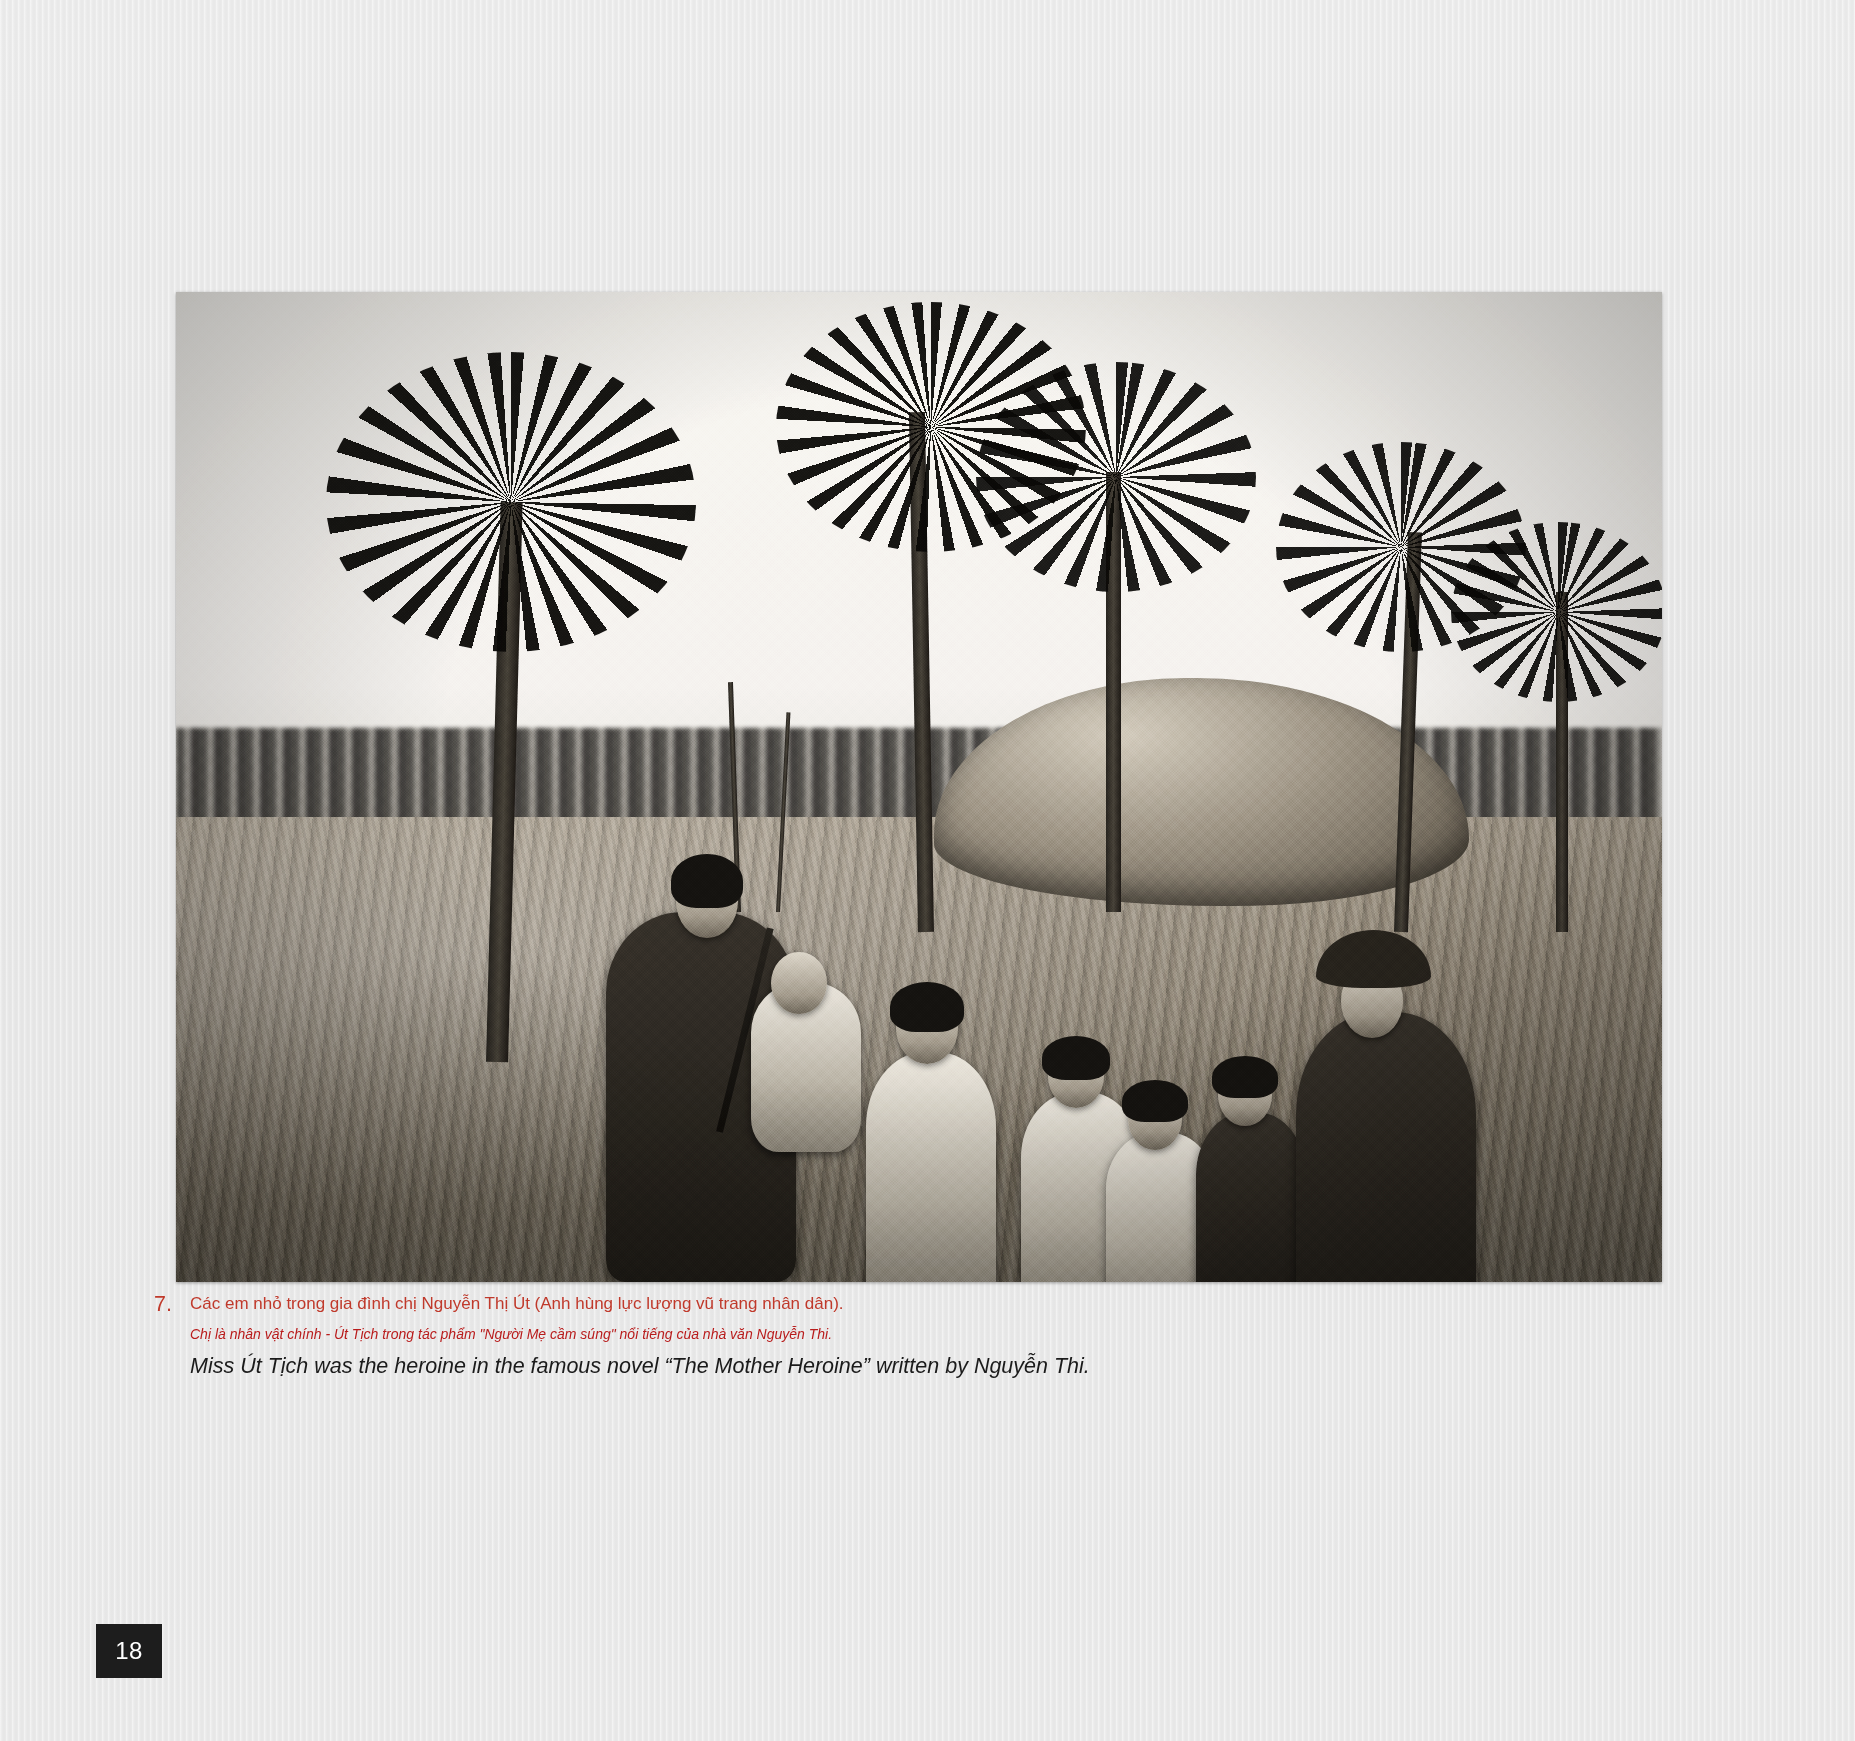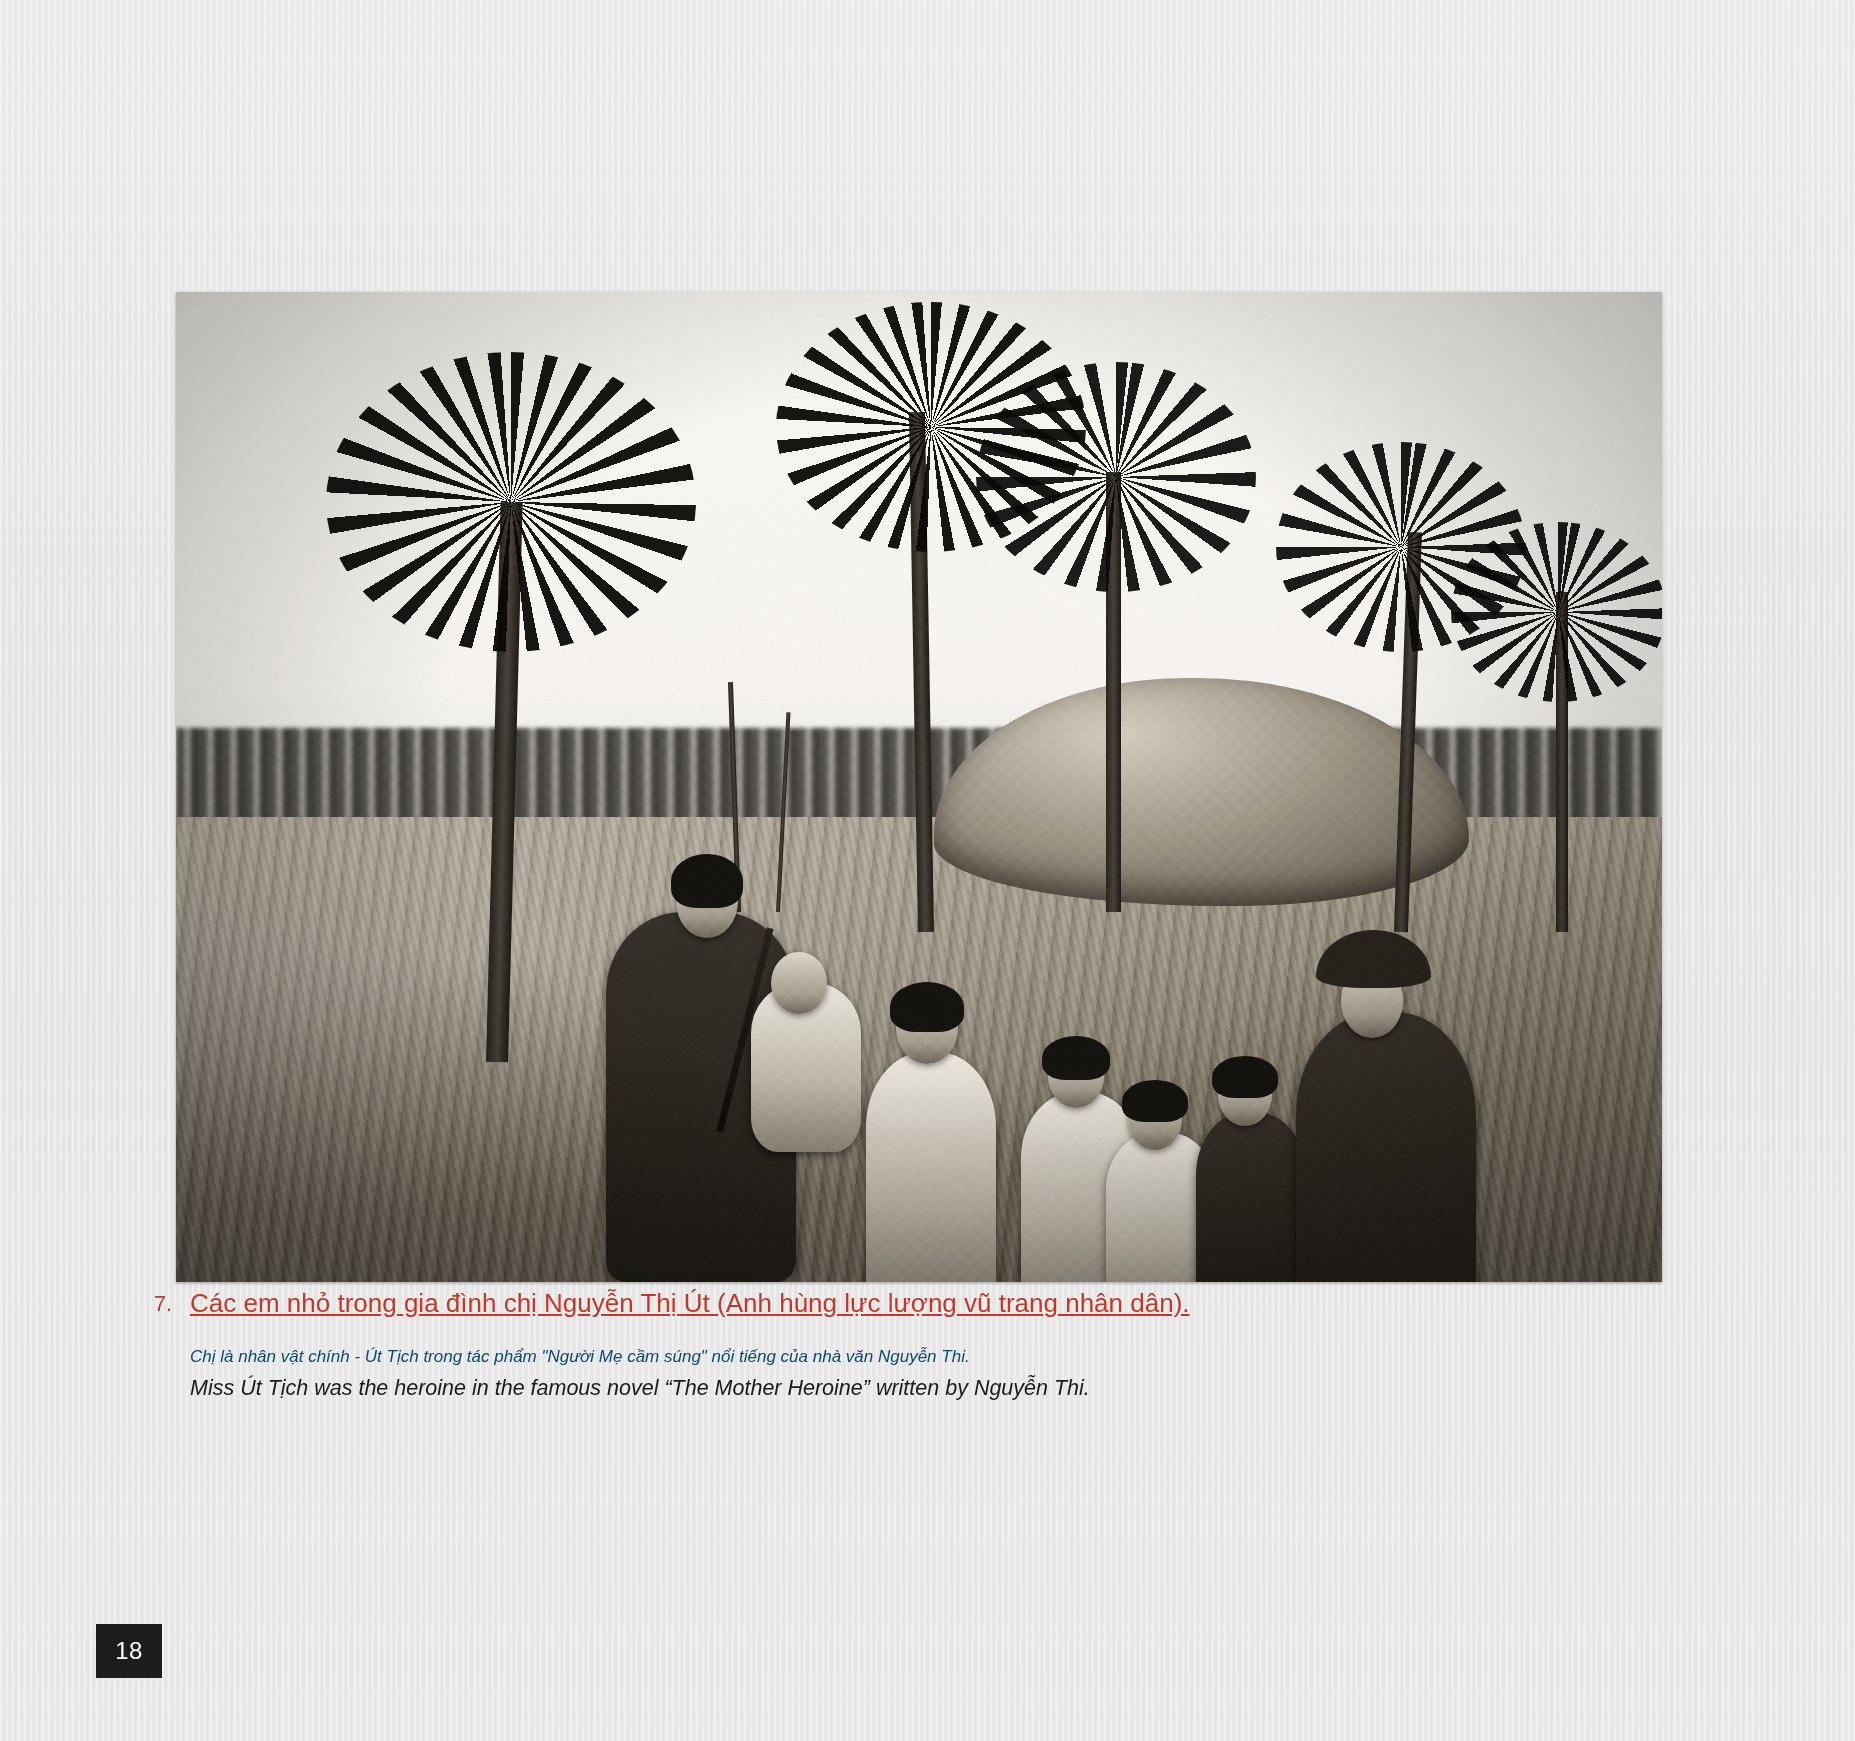--- a/index.html
+++ b/index.html
@@ -180,32 +180,30 @@
     width: 52px;
     text-align: right;
     padding-right: 18px;
     flex: none;
   }
   .cap-lines {
     flex: 1 1 auto;
   }
   .cap-vn-1 {
     color: #c0392b;
-    font-size: 26px;
+    font-size: 17px;
     line-height: 31px;
     white-space: nowrap;
-    text-decoration: underline;
   }
   .cap-vn-2 {
-    color: #0c4a6e;
-    font-size: 17px;
+    color: #b91c1c;
+    font-size: 14px;
     line-height: 31px;
     font-style: italic;
     white-space: nowrap;
-    margin-top: 22px;
   }
   .cap-en-1 {
     color: #1b1b1b;
     font-size: 21.5px;
     line-height: 34px;
     margin-top: 7px;
     white-space: nowrap;
   }
   .cap-en-2 {
     color: #1b1b1b;

